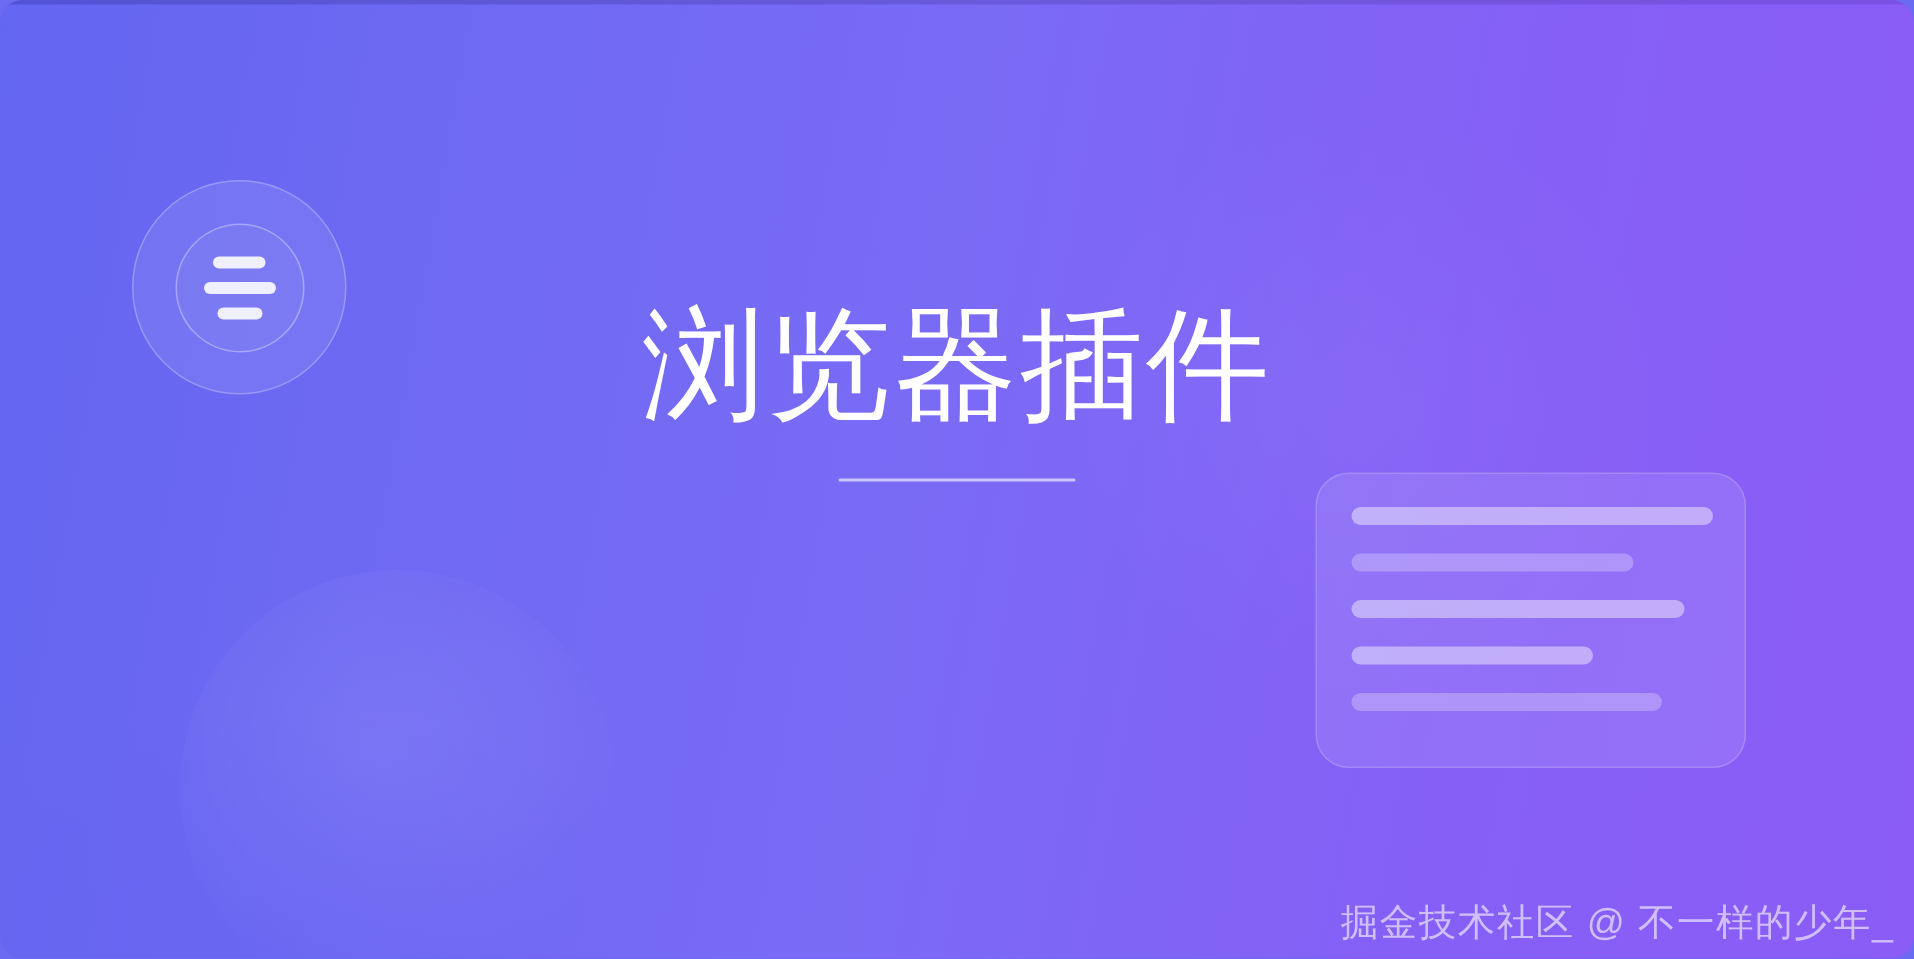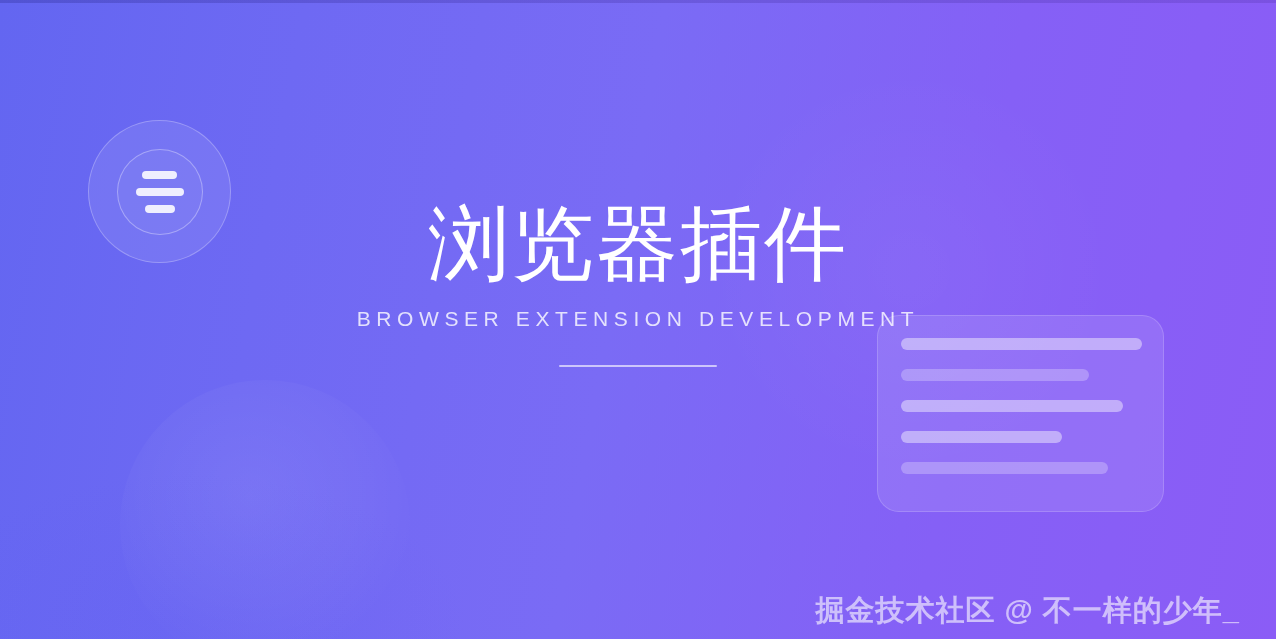--- a/index.html
+++ b/index.html
@@ -12,20 +12,21 @@
     background:#6b6bf2;
     font-family:"Liberation Sans", "DejaVu Sans", sans-serif;
   }
 
   .banner {
     position:relative;
     width:1276px;
     height:639px;
     overflow:hidden;
     background:linear-gradient(100deg, #6366f1 0%, #6e69f3 22%, #7a6bf5 48%, #8560f6 74%, #8b5cf6 100%);
+    border-radius:15px;
   }
 
   
   .top-edge {
     position:absolute;
     left:0; top:0;
     width:1276px; height:3px;
     background:linear-gradient(100deg, rgba(40,40,140,0.30) 0%, rgba(60,40,150,0.26) 50%, rgba(70,40,150,0.22) 100%);
     z-index:9;
   }
@@ -140,23 +141,23 @@
     margin-top:34px;
     width:158px;
     height:2px;
     background:rgba(255,255,255,0.62);
     border-radius:1px;
   }
 
   
   .watermark {
     position:absolute;
-    right:36px; bottom:8px;
-    font-size:29px;
-    font-weight:700;
+    right:13px; bottom:8px;
+    font-size:25px;
+    font-weight:400;
     color:rgba(255,255,255,0.60);
     letter-spacing:1px;
     white-space:nowrap;
   }
 </style>
 </head>
 <body>
 
 <div class="banner">
 
@@ -177,19 +178,18 @@
   <div class="doc-card">
     <div class="doc-line" style="width:241px"></div>
     <div class="doc-line faint" style="width:188px"></div>
     <div class="doc-line" style="width:222px"></div>
     <div class="doc-line" style="width:161px"></div>
     <div class="doc-line faint" style="width:207px"></div>
   </div>
 
   <div class="headline">
     <div class="title-cn-1">浏览器插件</div>
-    <div class="title-en">BROWSER EXTENSION DEVELOPMENT</div>
     <div class="divider"></div>
   </div>
 
   <div class="watermark">掘金技术社区 @ 不一样的少年_</div>
 
 </div>
 
 </body></html>

